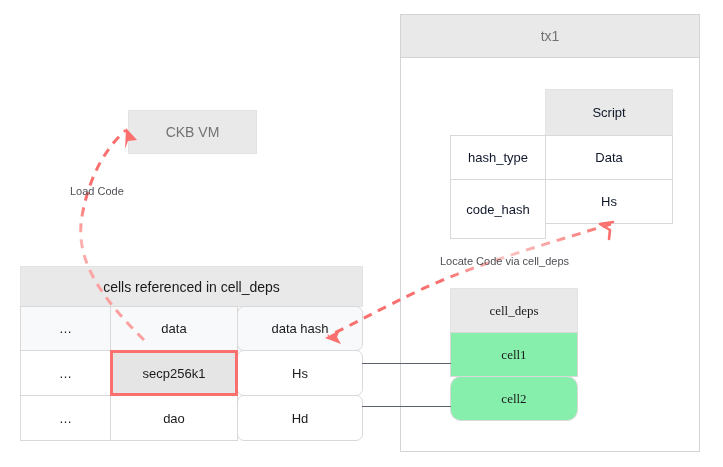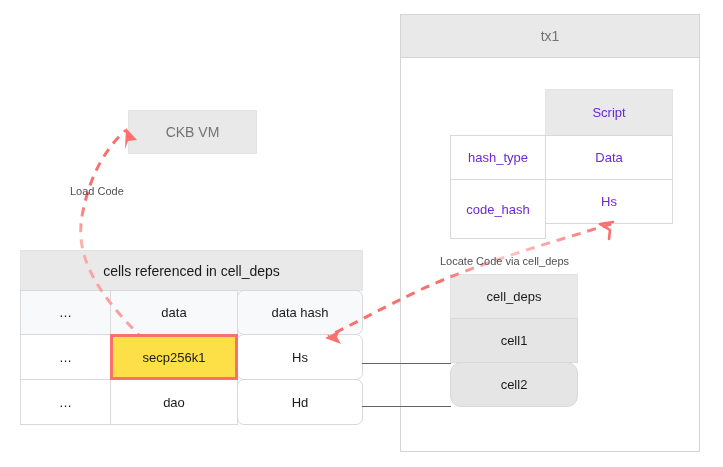--- a/index.html
+++ b/index.html
@@ -58,21 +58,21 @@
     width: 223px;
     height: 135px;
   }
   .st-cell {
     position: absolute;
     box-sizing: border-box;
     display: flex;
     align-items: center;
     justify-content: center;
     font-size: 13px;
-    color: #6d28d9;
+    color: #0f172a;
     border: 1px solid #d9d9d9;
     background: #ffffff;
   }
   #st-head-blank {
     left: 0px; top: 0px; width: 96px; height: 47px;
     border: none; background: transparent;
   }
   #st-head-script {
     left: 95px; top: 0px; width: 128px; height: 47px;
     background: #e9e9e9;
@@ -80,34 +80,35 @@
   }
   #st-hash-type-key   { left: 0px;  top: 46px; width: 96px;  height: 45px; }
   #st-hash-type-val   { left: 95px; top: 46px; width: 128px; height: 45px; }
   #st-code-hash-key   { left: 0px;  top: 90px; width: 96px;  height: 60px; }
   #st-code-hash-val   { left: 95px; top: 90px; width: 128px; height: 45px; }
 
   
   #celldeps-table {
     position: absolute;
     left: 450px;
-    top: 274px;
+    top: 288px;
     width: 128px;
     height: 134px;
+    font-family: Liberation Serif, serif;
   }
   .cd-cell {
     position: absolute;
     box-sizing: border-box;
     display: flex;
     align-items: center;
     justify-content: center;
     font-size: 13px;
     color: #1a1a1a;
     border: 1px solid #d9d9d9;
-    background: #e5e5e5;
+    background: #86efac;
     width: 128px;
     left: 0px;
   }
   #cd-head { top: 0px;  height: 45px; background: #e9e9e9; border-color: #e3e3e3; }
   #cd-row1 { top: 44px; height: 45px; }
   #cd-row2 { top: 88px; height: 45px; border-radius: 11px; }
 
   
   #ckb-vm {
     left: 128px; top: 110px; width: 129px; height: 44px;
@@ -127,37 +128,38 @@
   .ct-cell {
     position: absolute;
     box-sizing: border-box;
     display: flex;
     align-items: center;
     justify-content: center;
     font-size: 13px;
     color: #1a1a1a;
     border: 1px solid #d9d9d9;
     background: #ffffff;
+    margin-top: 16px;
   }
   #ct-head {
     left: 0px; top: 0px; width: 343px; height: 41px;
     background: #e9e9e9; border-color: #e3e3e3;
     font-size: 14px;
   }
   .ct-r2 { top: 40px; height: 45px; background: #f8f9fa; }
   .ct-r3 { top: 84px; height: 46px; }
   .ct-r4 { top: 129px; height: 46px; }
   .ct-c1 { left: 0px;   width: 91px; }
   .ct-c2 { left: 90px;  width: 128px; }
   .ct-c3 { left: 217px; width: 126px; border-radius: 7px; }
 
   
   #ct-secp {
     border: 3px solid #f9706e;
-    background: #fde047;
+    background: #e5e5e5;
     z-index: 6;
   }
 
   
   .connector {
     position: absolute;
     height: 0;
     border-top: 1.5px solid #5d6470;
   }
   #conn1 { left: 362px; top: 363px; width: 89px; }

